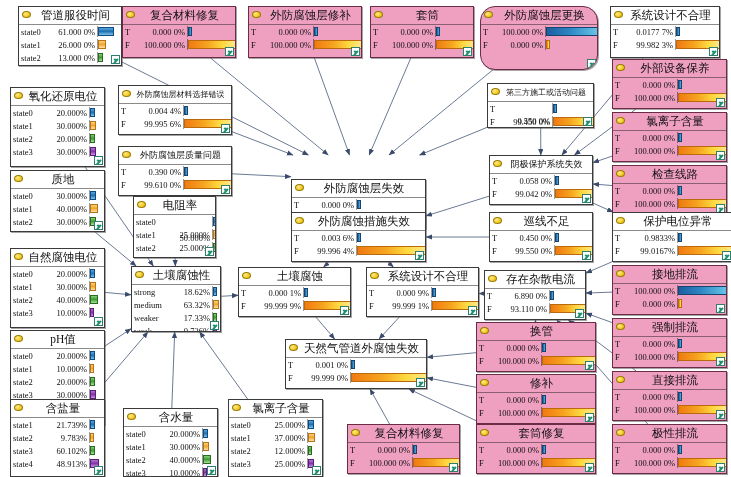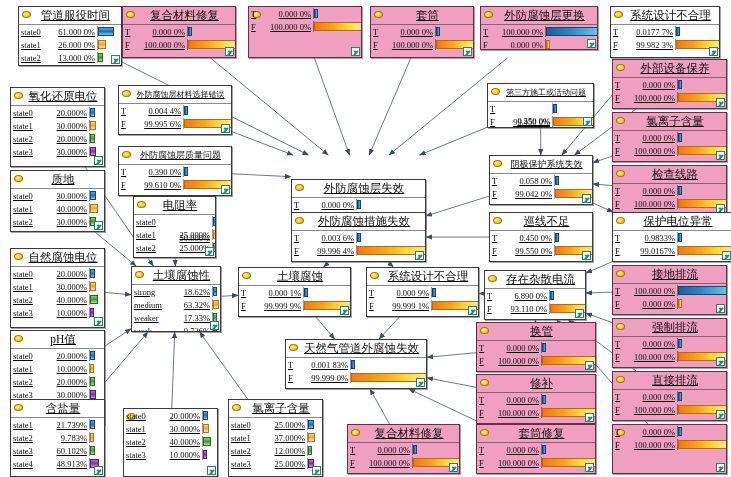--- a/index.html
+++ b/index.html
@@ -16,21 +16,20 @@
   #edges{position:absolute;left:0;top:0;width:731px;height:477px;pointer-events:none;}
 
   
   .node{
     position:absolute;
     box-sizing:border-box;
     border:1px solid #3a3a3a;
     background:#ffffff;
     box-shadow:1px 1px 0 rgba(90,90,90,.55);
     overflow:hidden;
-    text-decoration:underline;
   }
   .node.pink{background:#ef9fc0;border-color:#6b2d46;}
   .node .title{
     position:relative;
     height:17px;
     line-height:17px;
     text-align:center;
     font-size:10.5px;
     color:#111;
     white-space:nowrap;
@@ -212,20 +211,21 @@
             <span class="val" style="width: 50px;">100.000 0%</span>
             <span class="barwrap">
               <span class="bar bF" style="width: 100%;"></span>
             </span>
           </div>
         </div>
         <span class="chk"></span>
       </div>
       <div class="node pink" style="left: 248px; top: 6px; width: 114px; height: 52px;">
         <span class="bulb"></span>
+        <div class="title big">外防腐蚀层修补</div>
         <div class="rows">
           <div class="row">
             <span class="lbl" style="width: 10px;">T</span>
             <span class="val" style="width: 50px;">0.000 0%</span>
             <span class="barwrap">
               <span class="bar bTn" style="width: 0px;"></span>
             </span>
           </div>
           <div class="row">
             <span class="lbl" style="width: 10px;">F</span>
@@ -251,21 +251,21 @@
           <div class="row">
             <span class="lbl" style="width: 10px;">F</span>
             <span class="val" style="width: 50px;">100.000 0%</span>
             <span class="barwrap">
               <span class="bar bF" style="width: 100%;"></span>
             </span>
           </div>
         </div>
         <span class="chk"></span>
       </div>
-      <div class="node pink" style="left: 480px; top: 6px; width: 118px; height: 44px;">
+      <div class="node pink" style="left: 480px; top: 6px; width: 118px; height: 64px; border-radius: 15px;">
         <span class="bulb"></span>
         <div class="title big">外防腐蚀层更换</div>
         <div class="rows">
           <div class="row">
             <span class="lbl" style="width: 10px;">T</span>
             <span class="val" style="width: 50px;">100.000 0%</span>
             <span class="barwrap">
               <span class="bar bT" style="width: 100%;"></span>
             </span>
           </div>
@@ -859,21 +859,21 @@
           </div>
         </div>
         <span class="chk"></span>
       </div>
       <div class="node" style="left: 285px; top: 339px; width: 142px; height: 50px;">
         <span class="bulb"></span>
         <div class="title big">天然气管道外腐蚀失效</div>
         <div class="rows">
           <div class="row">
             <span class="lbl" style="width: 10px;">T</span>
-            <span class="val" style="width: 50px;">0.001 83%</span>
+            <span class="val" style="width: 50px;">0.001 0%</span>
             <span class="barwrap">
               <span class="bar bTn" style="width: 0px;"></span>
             </span>
           </div>
           <div class="row">
             <span class="lbl" style="width: 10px;">F</span>
             <span class="val" style="width: 50px;">99.999 0%</span>
             <span class="barwrap">
               <span class="bar bF" style="width: 100%;"></span>
             </span>
@@ -953,20 +953,21 @@
             <span class="val" style="width: 40px;">48.913%</span>
             <span class="barwrap">
               <span class="bar b3" style="width: 48.913%;"></span>
             </span>
           </div>
         </div>
         <span class="chk"></span>
       </div>
       <div class="node" style="left: 123px; top: 408px; width: 95px; height: 69px;">
         <span class="bulb"></span>
+        <div class="title big">含水量</div>
         <div class="rows">
           <div class="row">
             <span class="lbl" style="width: 34px;">state0</span>
             <span class="val" style="width: 40px;">20.000%</span>
             <span class="barwrap">
               <span class="bar b0" style="width: 20%;"></span>
             </span>
           </div>
           <div class="row">
             <span class="lbl" style="width: 34px;">state1</span>
@@ -1064,20 +1065,21 @@
             <span class="val" style="width: 50px;">100.000 0%</span>
             <span class="barwrap">
               <span class="bar bF" style="width: 100%;"></span>
             </span>
           </div>
         </div>
         <span class="chk"></span>
       </div>
       <div class="node pink" style="left: 612px; top: 424px; width: 115px; height: 50px;">
         <span class="bulb"></span>
+        <div class="title big">极性排流</div>
         <div class="rows">
           <div class="row">
             <span class="lbl" style="width: 10px;">T</span>
             <span class="val" style="width: 50px;">0.000 0%</span>
             <span class="barwrap">
               <span class="bar bTn" style="width: 0px;"></span>
             </span>
           </div>
           <div class="row">
             <span class="lbl" style="width: 10px;">F</span>

